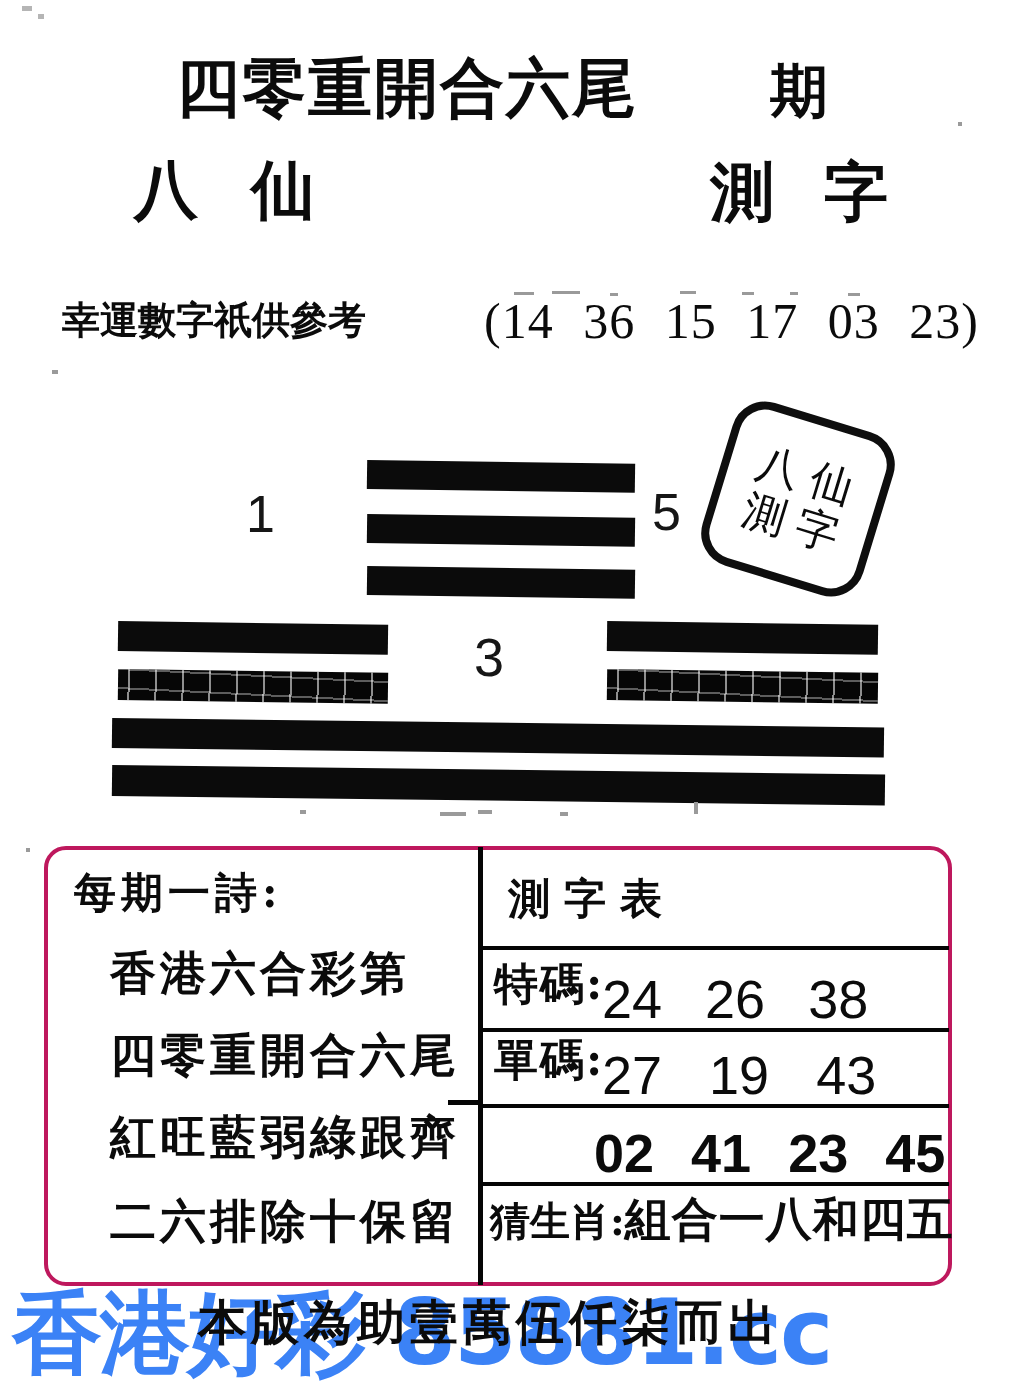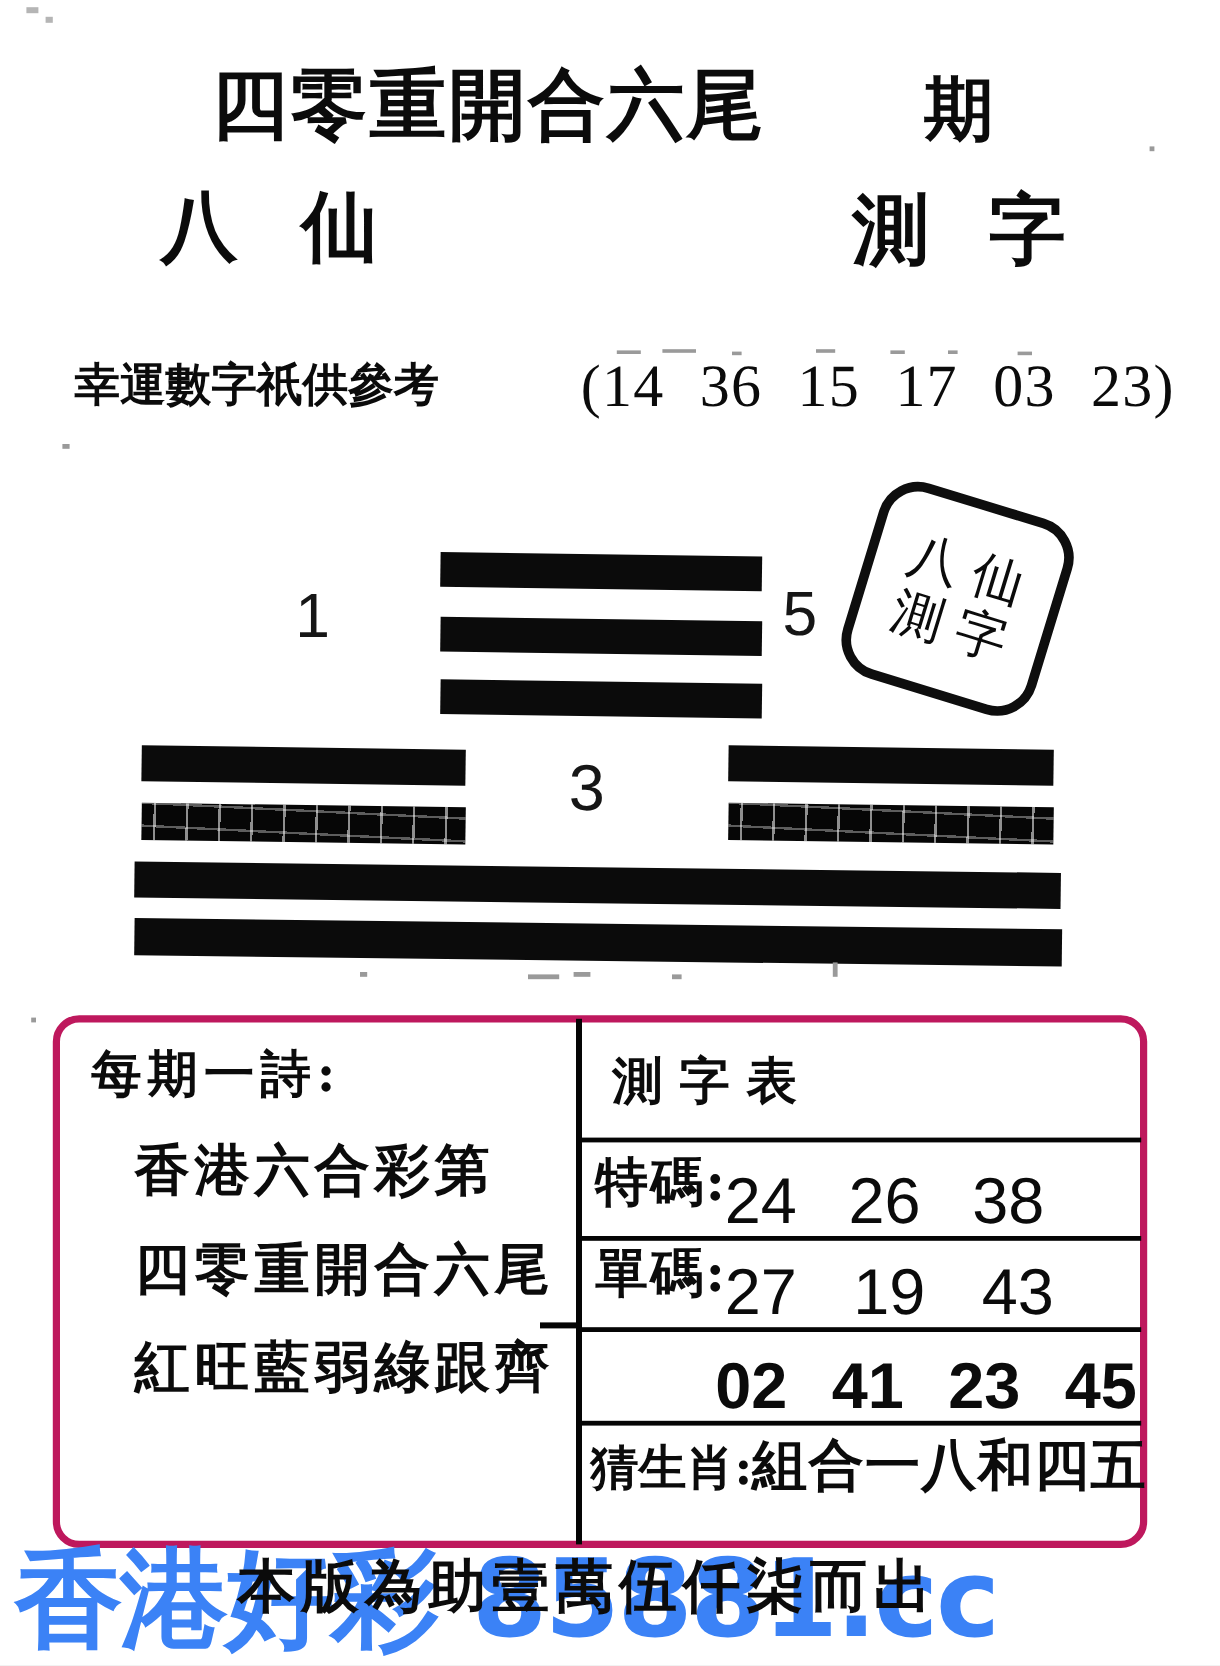--- a/index.html
+++ b/index.html
@@ -33,21 +33,21 @@
 
   
   .stamp{
     left:714px;top:414px;width:168px;height:170px;border:8px solid #0e0e0e;border-radius:34px;
     transform:rotate(17deg);display:flex;flex-direction:column;align-items:center;
     justify-content:center;gap:4px;box-sizing:border-box;
   }
   .stamp span{font-size:43px;letter-spacing:12px;font-weight:400;line-height:1.05;margin-left:12px;}
 
   
-  .sheet-table{left:44px;top:846px;width:900px;height:432px;border:6px solid #be185d;border-radius:22px;}
+  .sheet-table{left:44px;top:846px;width:900px;height:432px;border:4px solid #be185d;border-radius:22px;}
   .vdiv{position:absolute;left:430px;top:-3px;bottom:-3px;width:5px;background:#050505;}
   .hdiv{position:absolute;left:434px;right:-1px;height:4px;background:#050505;}
   .tick{position:absolute;left:400px;top:250px;width:32px;height:5px;background:#050505;}
   .poem-title{left:26px;top:22px;font-size:42px;font-weight:700;letter-spacing:5px;}
   .poem-line{left:62px;font-size:46px;font-weight:700;letter-spacing:4px;}
   .r-header{left:460px;top:28px;font-size:42px;font-weight:700;letter-spacing:14px;}
   .r-label{font-size:44px;font-weight:700;letter-spacing:2px;}
   .r-nums{font-family:"Liberation Sans","DejaVu Sans",sans-serif;font-size:54px;font-weight:500;}
   .zodiac-label{font-size:40px;font-weight:600;}
   .zodiac-value{font-size:46px;font-weight:800;letter-spacing:1px;}
@@ -105,20 +105,21 @@
     <div class="hdiv" style="top:96px;"></div>
     <div class="hdiv" style="top:178px;"></div>
     <div class="hdiv" style="top:254px;"></div>
     <div class="hdiv" style="top:332px;"></div>
     <div class="tick"></div>
 
     <div class="abs poem-title">每期一詩:</div>
     <div class="abs poem-line" style="top:100px;">香港六合彩第</div>
     <div class="abs poem-line" style="top:182px;">四零重開合六尾</div>
     <div class="abs poem-line" style="top:264px;">紅旺藍弱綠跟齊</div>
+    <div class="abs poem-line" style="top:348px;">二六排除十保留</div>
 
     <div class="abs r-header">測字表</div>
 
     <div class="abs r-label" style="left:446px;top:112px;">特碼:</div>
     <div class="abs r-nums" style="left:554px;top:122px;word-spacing:28px;">24 26 38</div>
 
     <div class="abs r-label" style="left:446px;top:188px;">單碼:</div>
     <div class="abs r-nums" style="left:554px;top:198px;word-spacing:32px;">27 19 43</div>
 
     <div class="abs r-nums" style="left:546px;top:276px;word-spacing:22px;font-weight:bold;">02 41 23 45</div>

